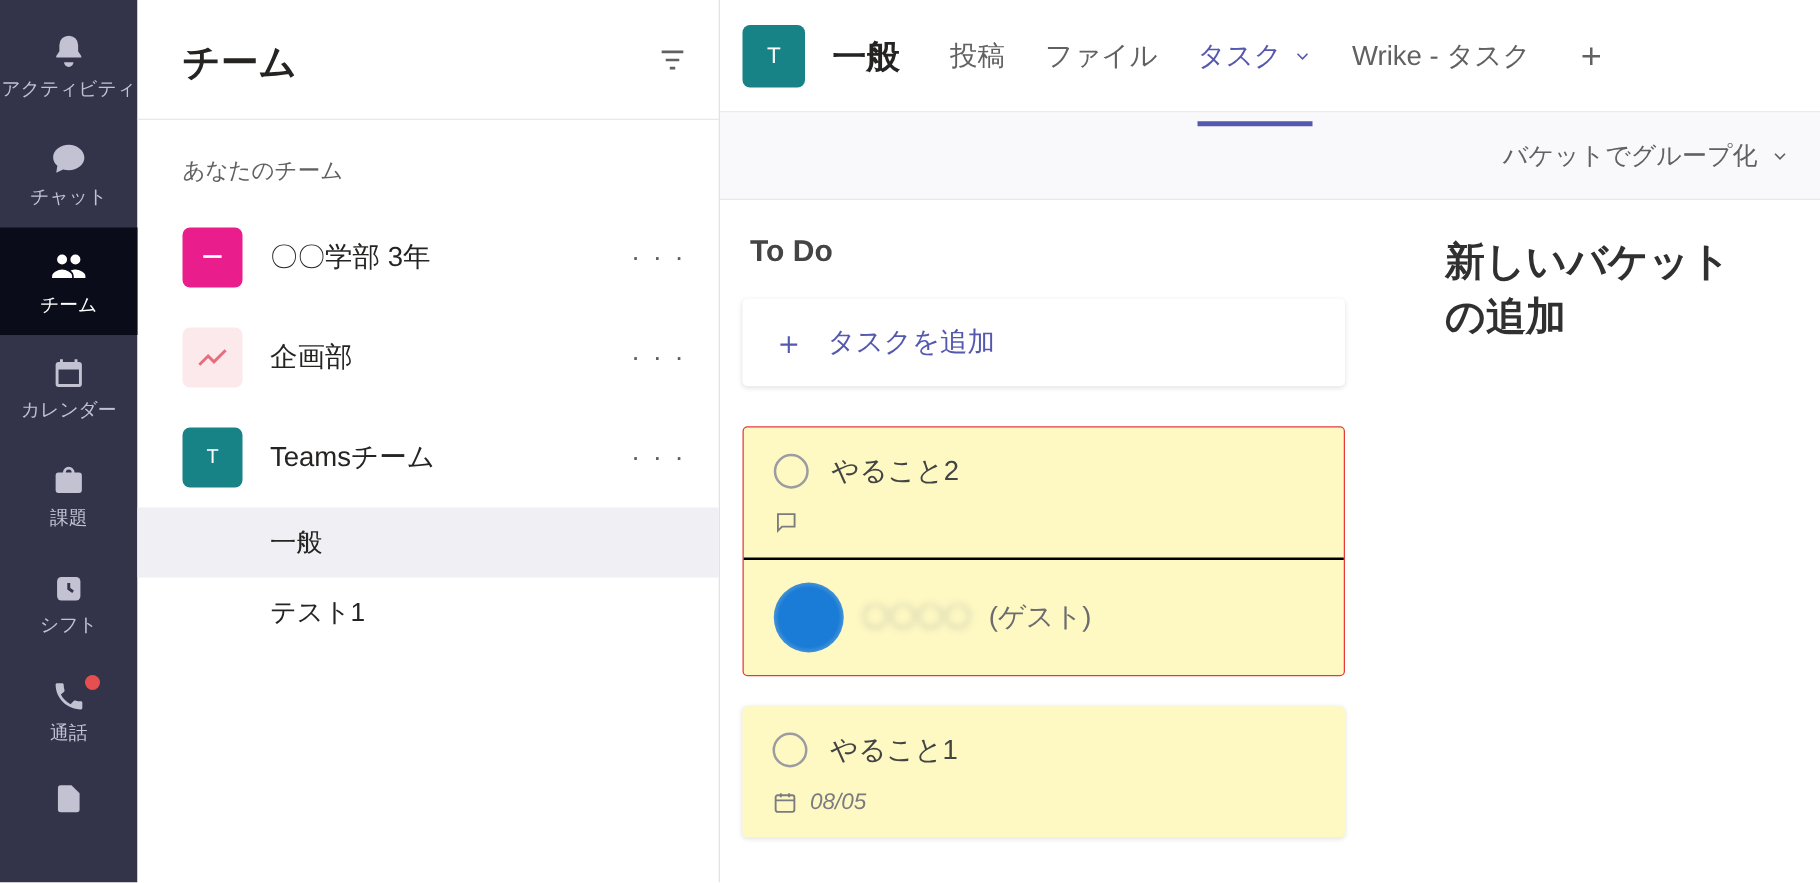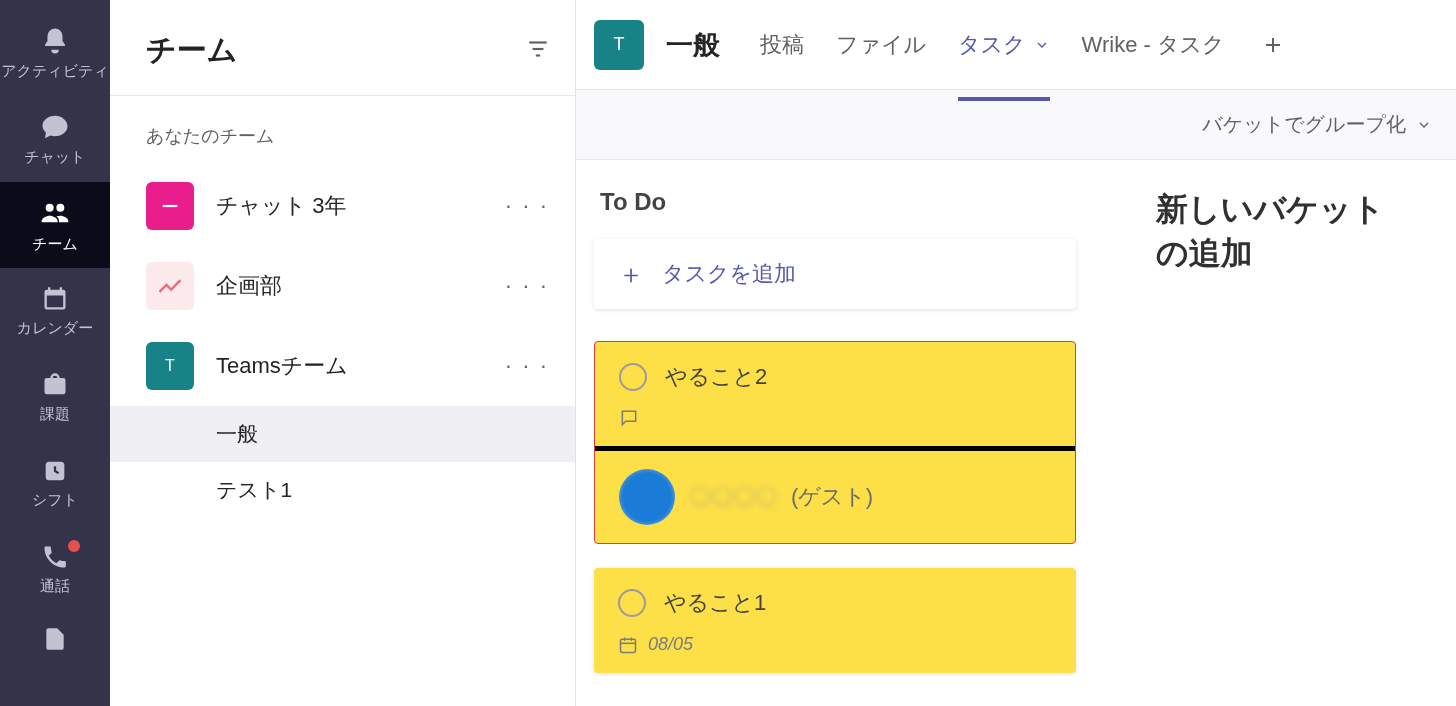--- a/index.html
+++ b/index.html
@@ -210,21 +210,21 @@
     align-items: center;
     padding: 0 24px;
     gap: 18px;
     cursor: pointer;
     margin-bottom: 32px;
   }
   .add-task-plus { color: #5558af; font-size: 26px; }
   .add-task-label { color: #5558af; font-size: 22px; }
 
   .card {
-    background: #fde047;
+    background: #fef9c3;
     border-radius: 4px;
     box-shadow: 0 1px 4px rgba(0,0,0,0.12);
     margin-bottom: 24px;
     cursor: pointer;
   }
   .card.highlighted { border: 1.5px solid #e23b3b; box-shadow: none; }
   .card-top {
     padding: 20px 24px 16px 24px;
     display: flex;
     align-items: center;
@@ -241,21 +241,21 @@
   .card-meta {
     padding: 0 24px 18px 24px;
     display: flex;
     align-items: center;
     gap: 10px;
     color: #7b7b80;
     font-size: 18px;
     font-style: italic;
   }
   .card-assignee {
-    border-top: 5px solid #000000;
+    border-top: 2px solid #000000;
     padding: 18px 24px;
     display: flex;
     align-items: center;
     gap: 14px;
   }
   .assignee-avatar {
     width: 56px; height: 56px;
     border-radius: 50%;
     background: radial-gradient(circle at center, #1a7cd6 0%, #1a7cd6 60%, #6aa6da 80%);
     filter: blur(0.3px);
@@ -327,21 +327,21 @@
           <line x1="4" y1="6" x2="20" y2="6"></line>
           <line x1="7" y1="12" x2="17" y2="12"></line>
           <line x1="10" y1="18" x2="14" y2="18"></line>
         </svg>
     </div>
   </div>
   <div class="section-label">あなたのチーム</div>
 
   <div class="team-row">
     <div class="team-avatar magenta" style="font-size:30px;">−</div>
-    <div class="team-name">チャット 3年</div>
+    <div class="team-name">〇〇学部 3年</div>
     <div class="more-dots">· · ·</div>
   </div>
 
   <div class="team-row">
     <div class="team-avatar chart">
       <svg viewBox="0 0 24 24" fill="none" stroke="#e86c7a" stroke-width="2">
           <polyline points="3,17 9,11 13,15 21,7"></polyline>
         </svg>
     </div>
     <div class="team-name">企画部</div>

